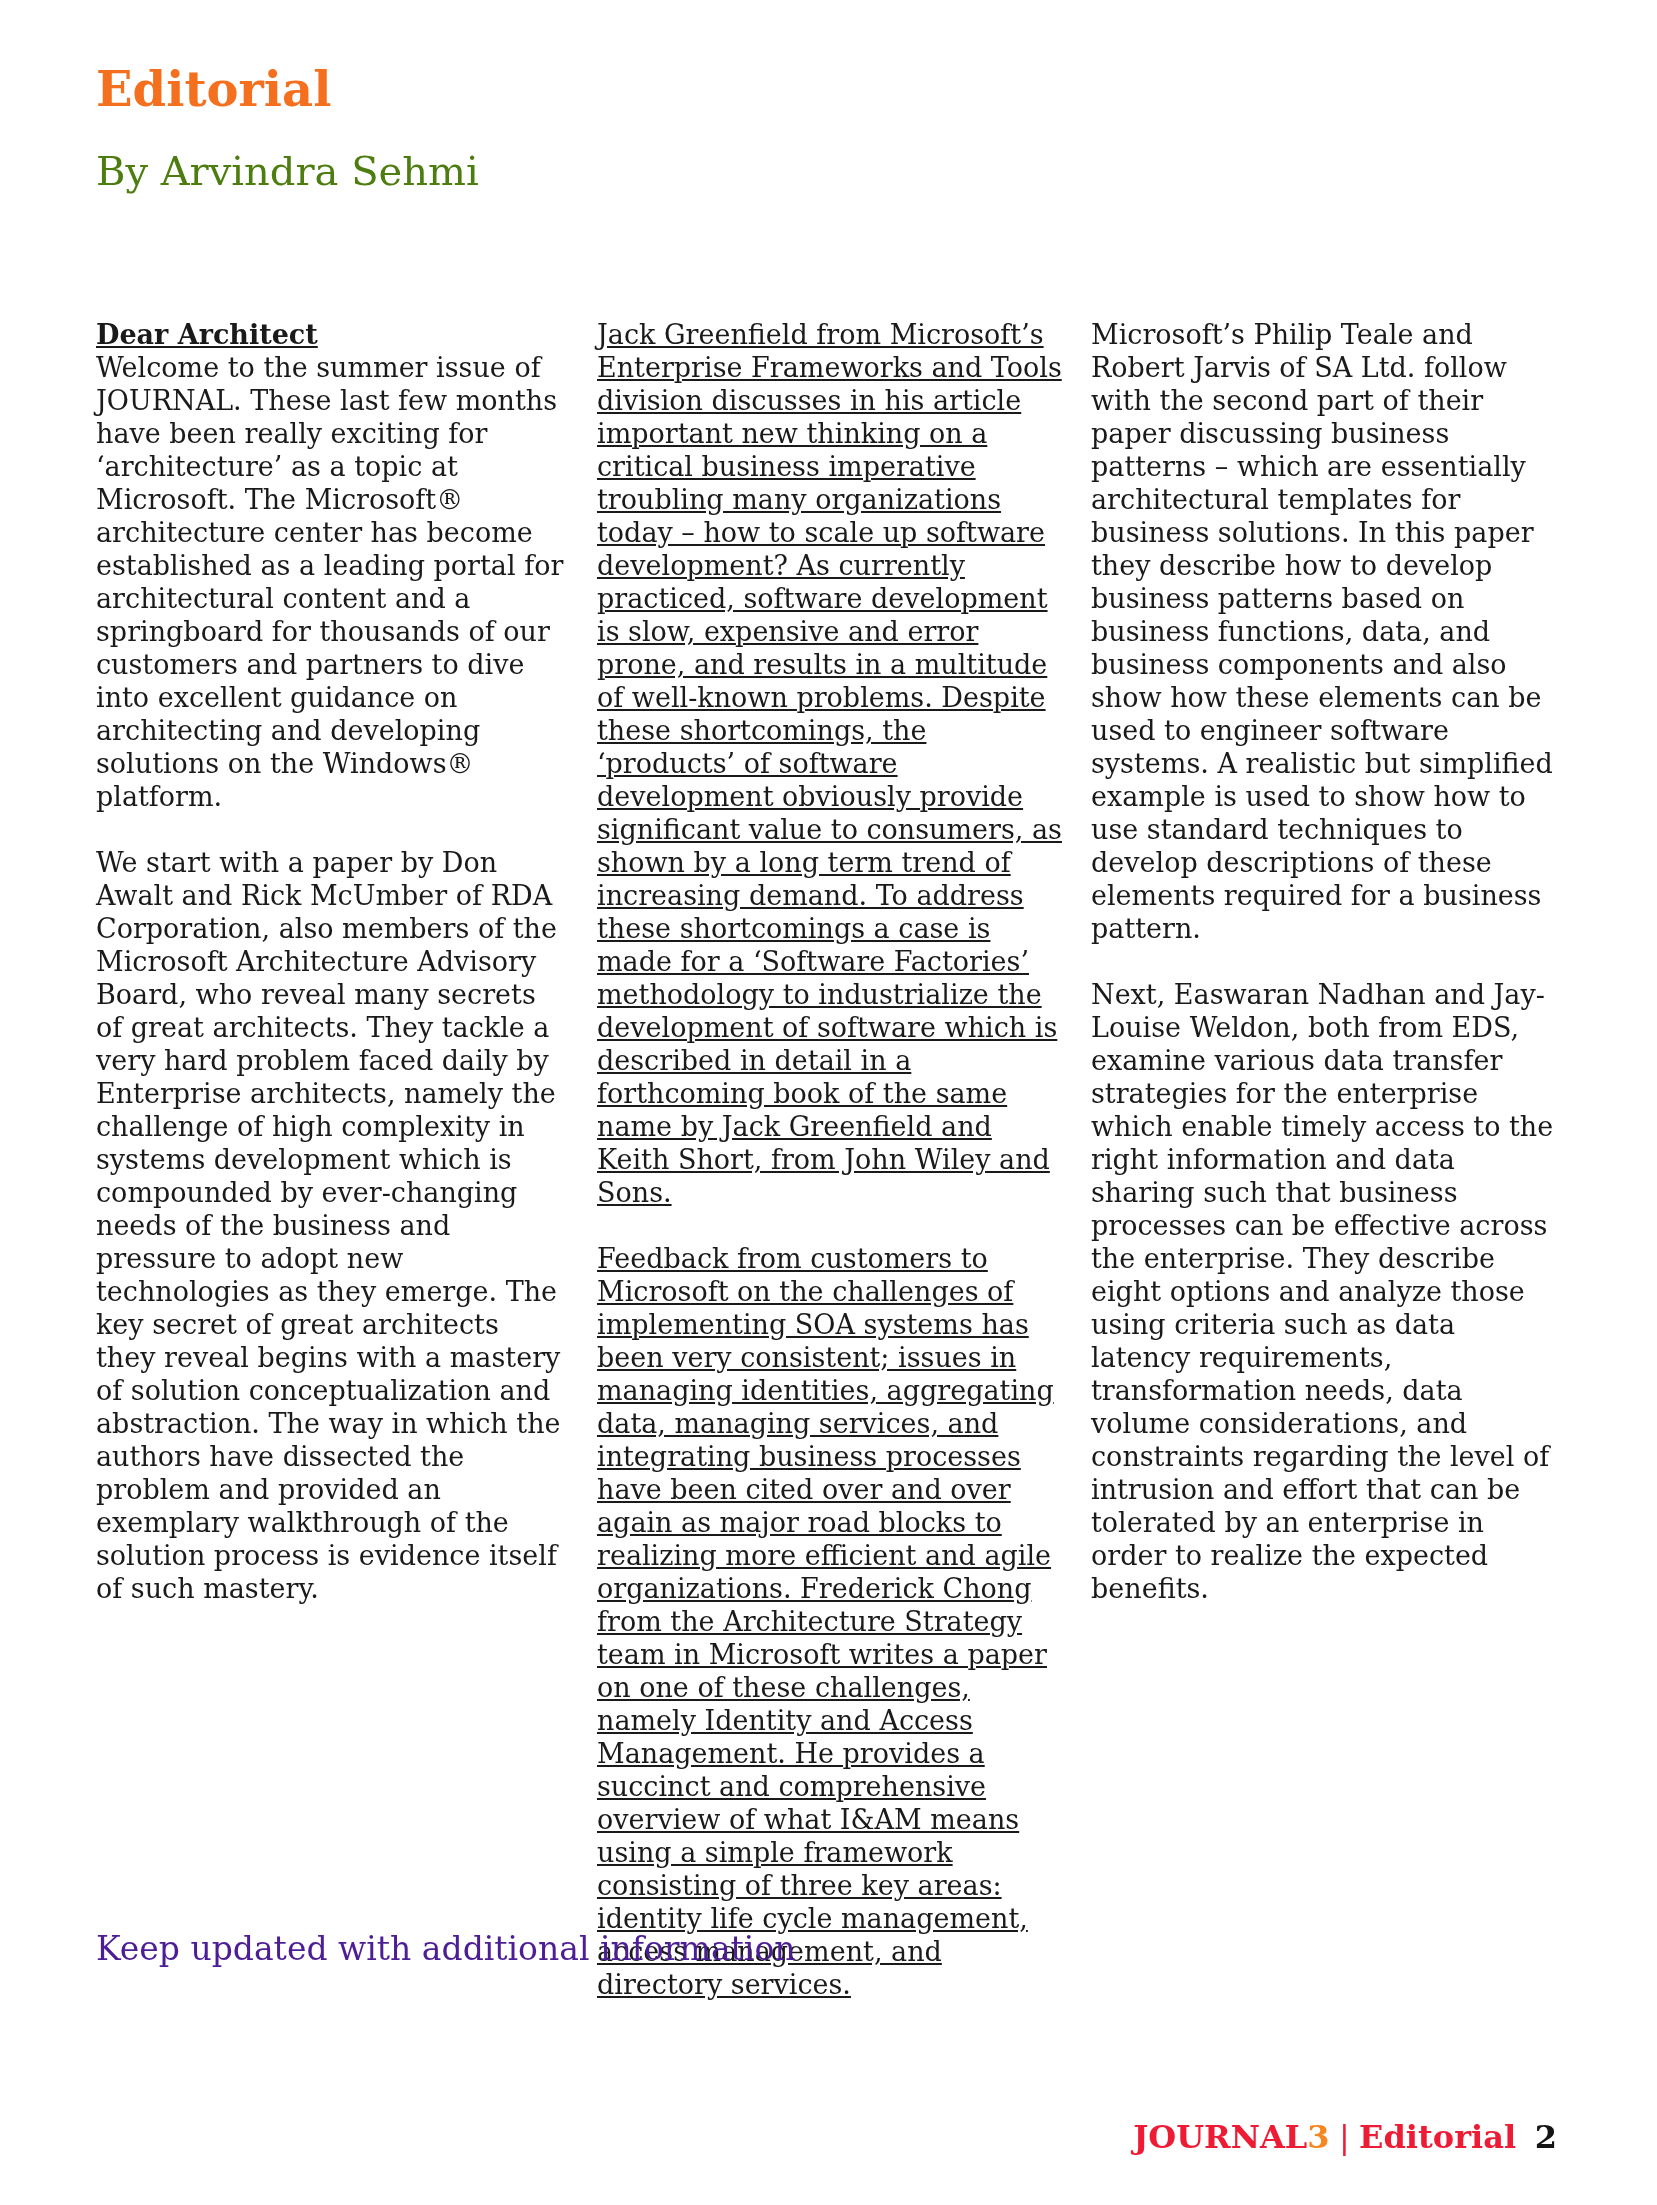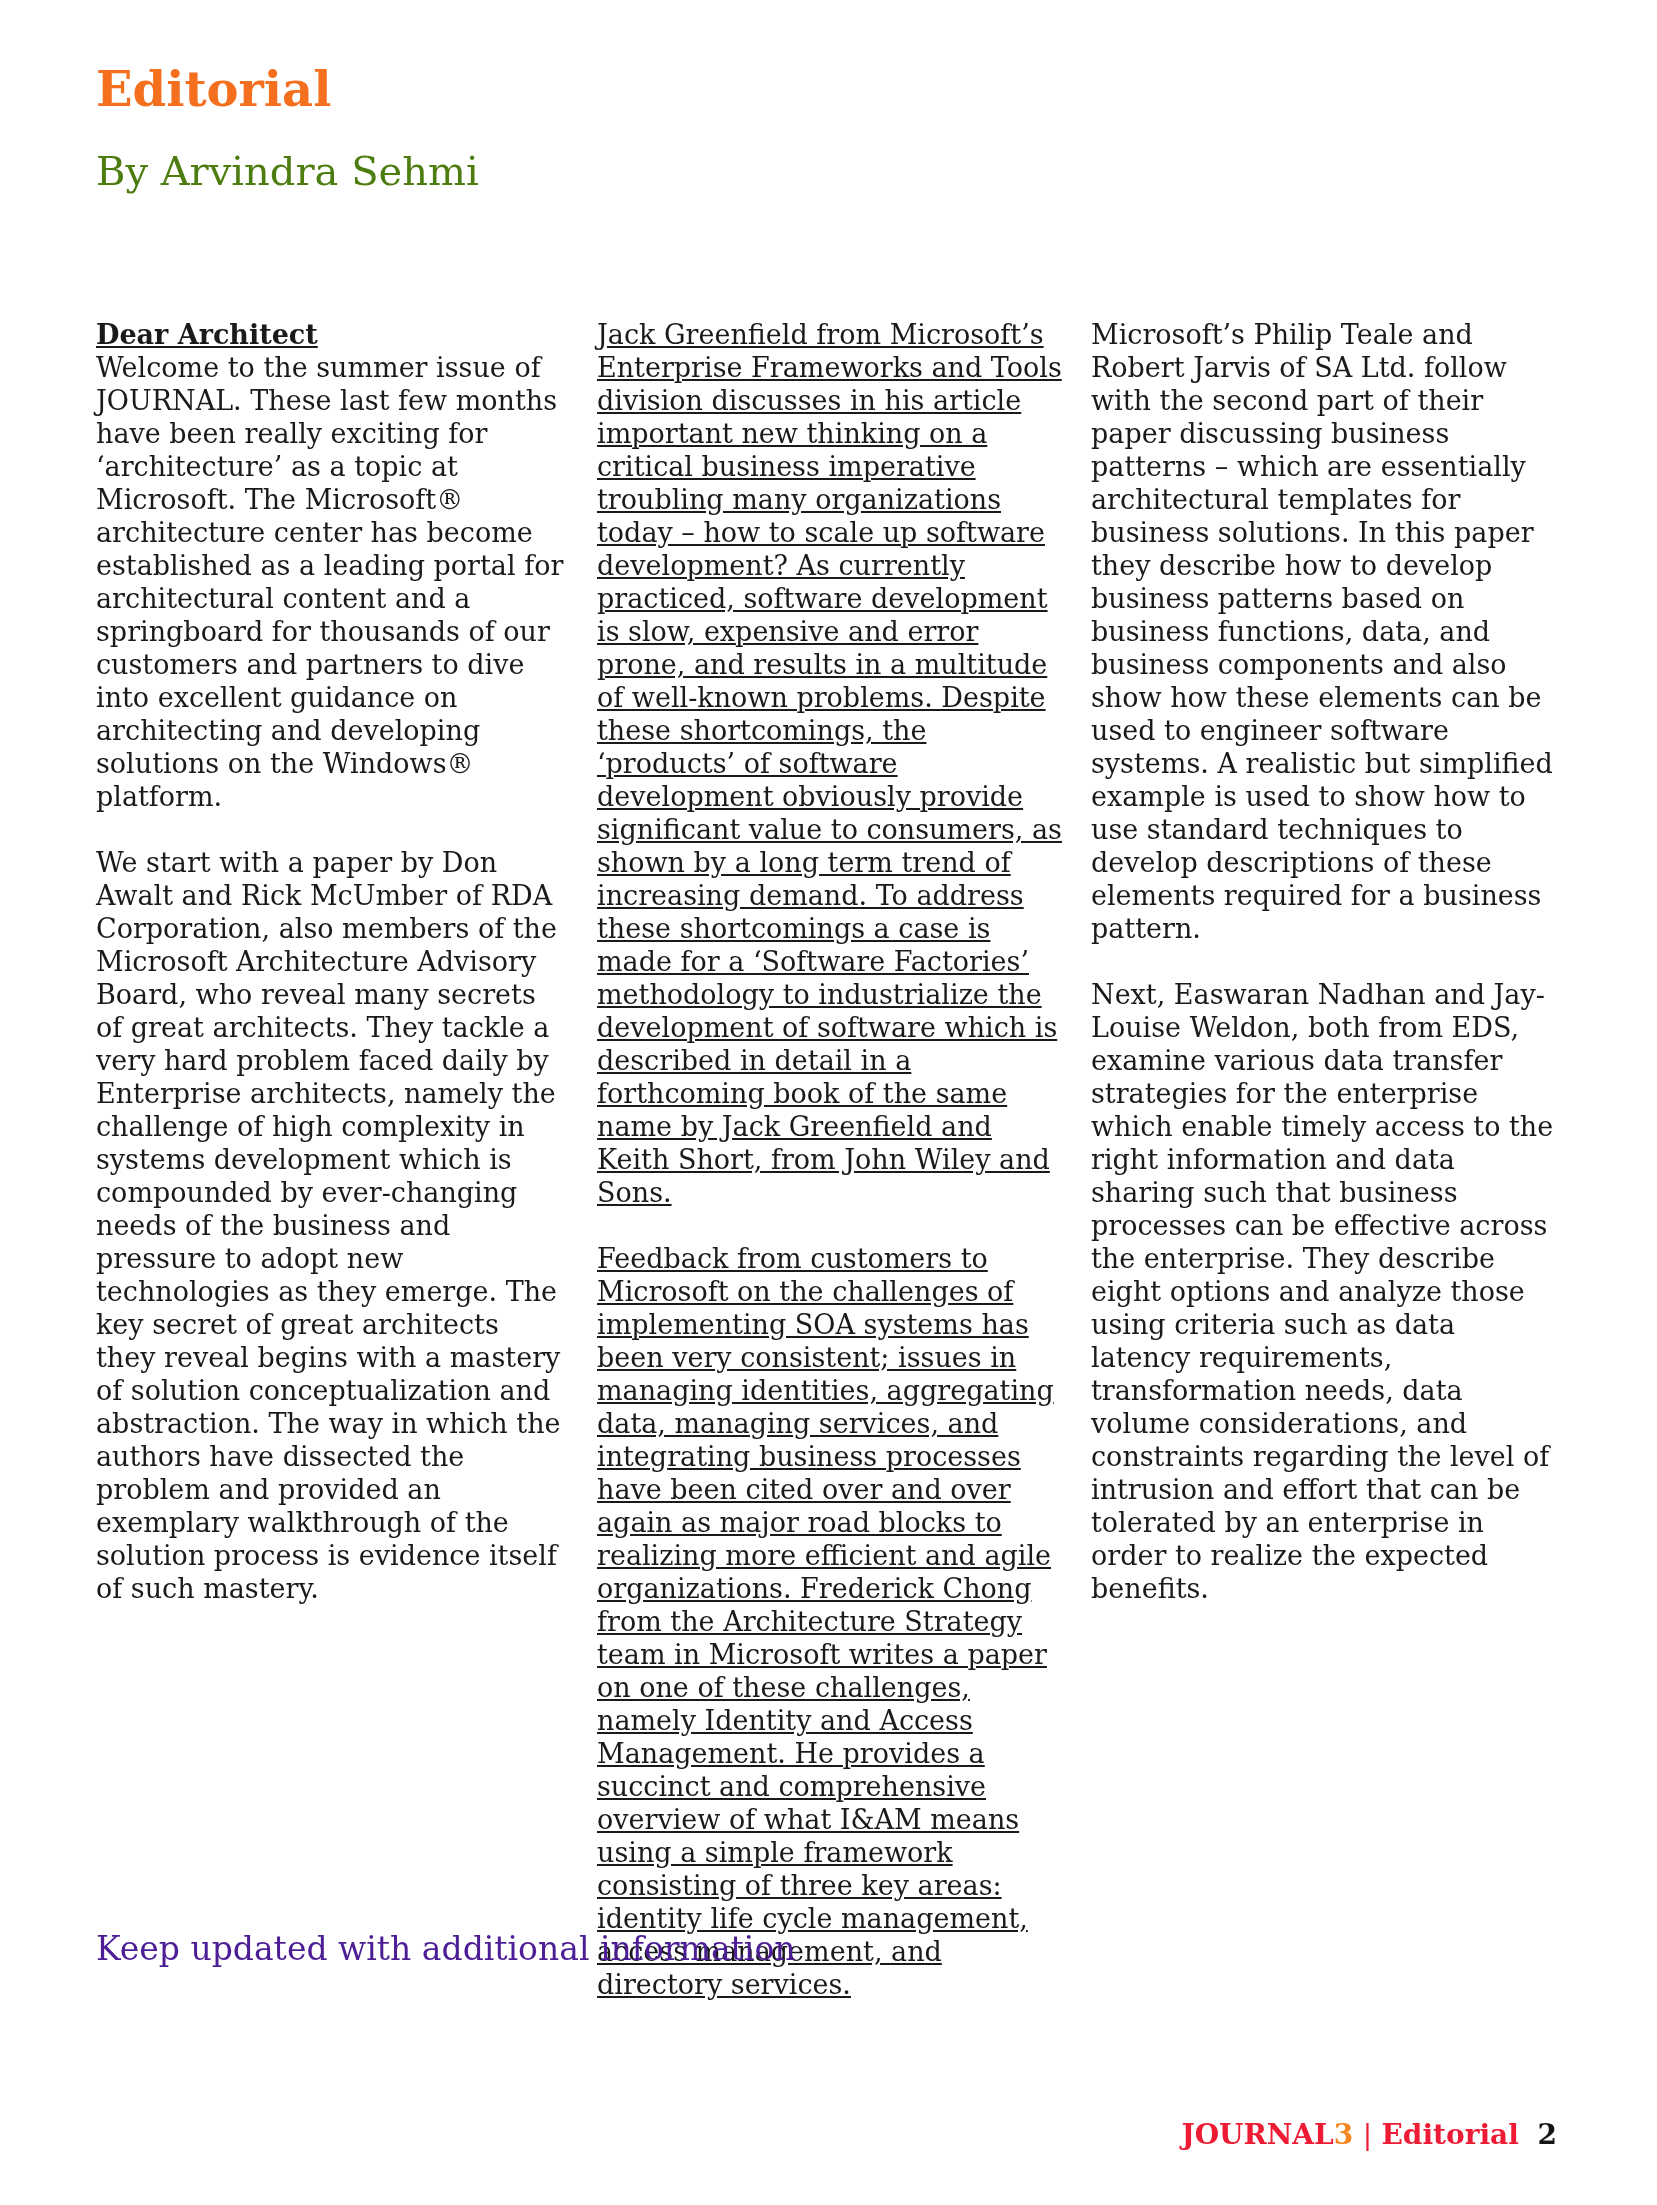--- a/index.html
+++ b/index.html
@@ -57,21 +57,21 @@
     left: 96px;
     top: 1928px;
     font-size: 33px;
     line-height: 41px;
     color: #4c1d95;
   }
   .footer-colophon {
     position: absolute;
     top: 2121px;
     right: 100px;
-    font-size: 28px;
+    font-size: 32px;
     line-height: 1;
     font-weight: 700;
     white-space: nowrap;
   }
   .c-red { color: #ed1b34; }
   .c-orange { color: #f6861f; }
   .c-black { color: #141414; }
   .colophon-sep {
     font-weight: 400;
     margin: 0 9.4px;

